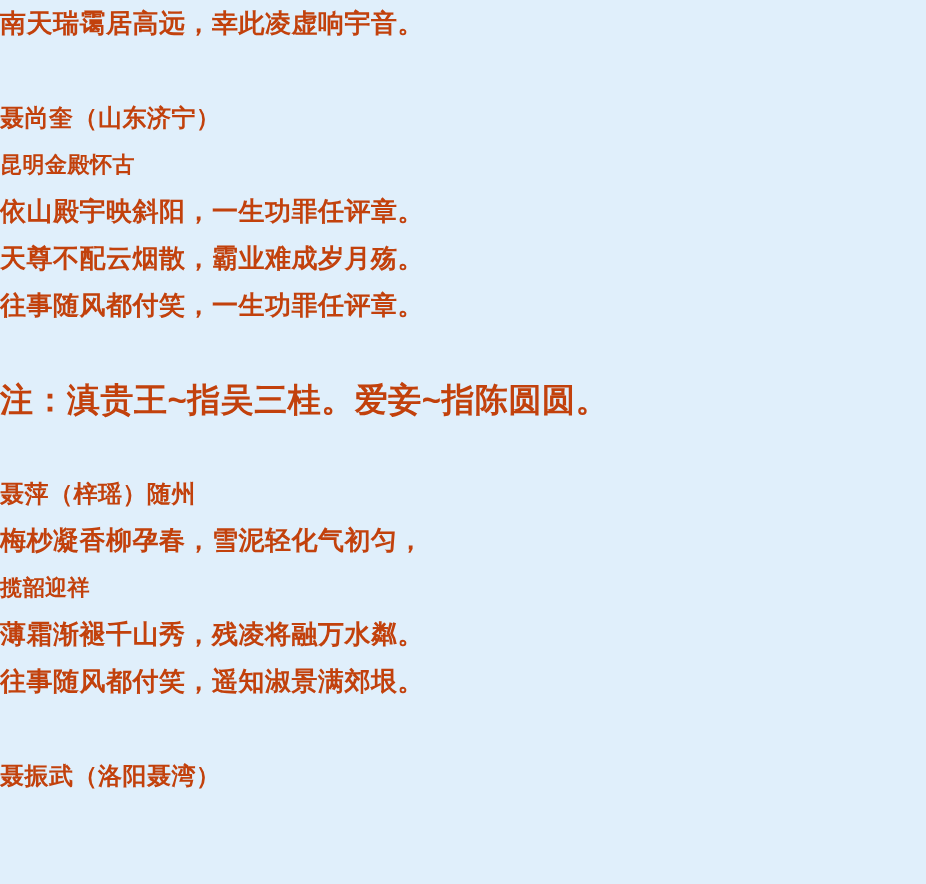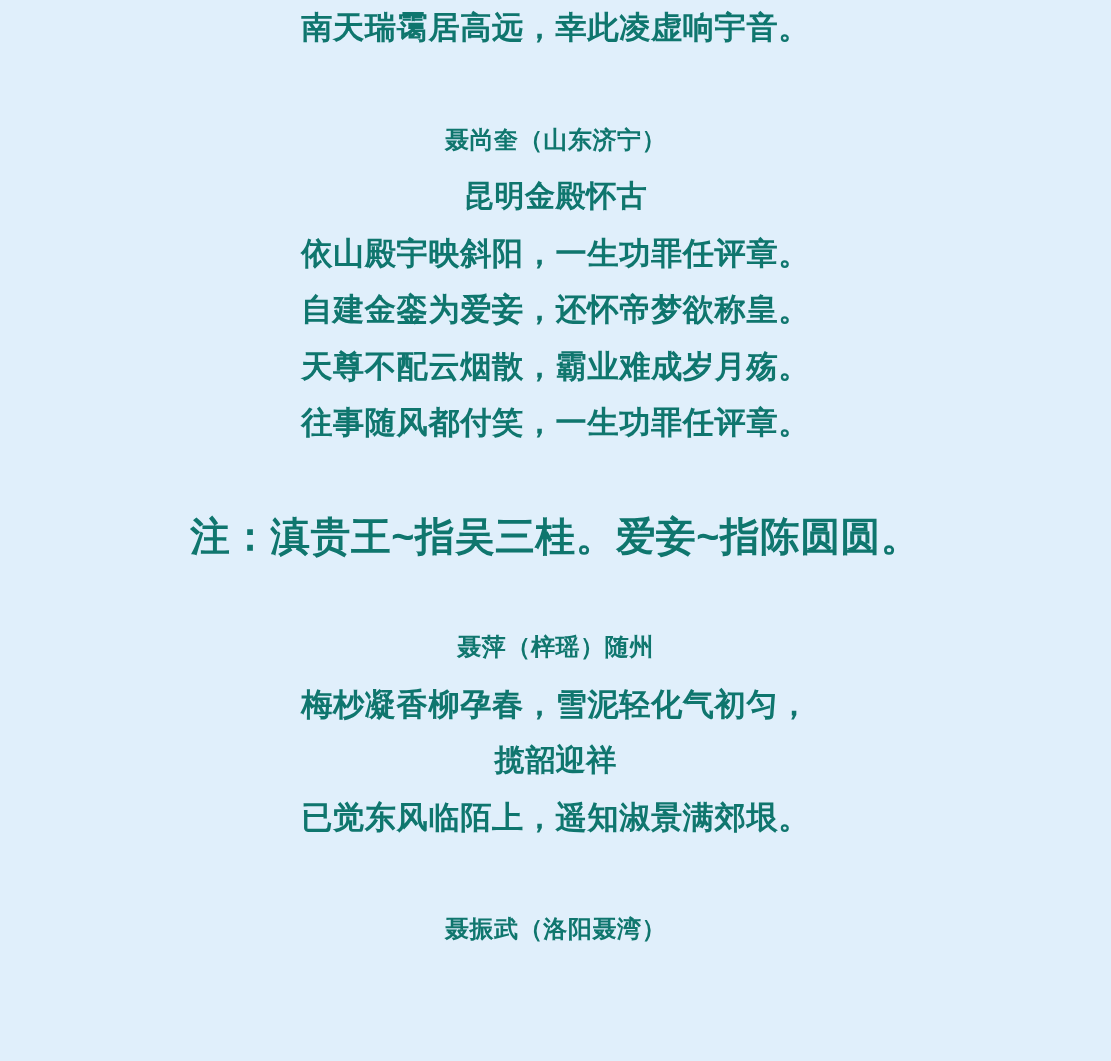--- a/index.html
+++ b/index.html
@@ -15,59 +15,58 @@
     overflow: hidden;
   }
   .page {
     width: 926px;
     height: 884px;
     box-sizing: border-box;
     padding: 0;
     position: relative;
   }
   .line {
-    text-align: center;
     font-weight: bold;
-    color: #0f766e;
+    color: #c2410c;
     line-height: 47px;
     letter-spacing: 0.5px;
   }
   .poem-line {
     font-size: 26px;
   }
   .author {
-    font-size: 20px;
+    font-size: 24px;
     margin-top: 0;
   }
   .title {
-    font-size: 25px;
+    font-size: 22px;
   }
   .note {
     font-size: 33px;
   }
   .spacer-lg {
     height: 47px;
   }
 </style>
 </head>
 <body>
 
 <div class="page">
   <div id="content">
       <div class="line poem-line">南天瑞霭居高远，幸此凌虚响宇音。</div>
       <div class="spacer-lg"></div>
       <div class="line author">聂尚奎（山东济宁）</div>
       <div class="line title">昆明金殿怀古</div>
       <div class="line poem-line">依山殿宇映斜阳，一生功罪任评章。</div>
-      <div class="line poem-line">自建金銮为爱妾，还怀帝梦欲称皇。</div>
       <div class="line poem-line">天尊不配云烟散，霸业难成岁月殇。</div>
       <div class="line poem-line">往事随风都付笑，一生功罪任评章。</div>
       <div class="spacer-lg"></div>
       <div class="line note">注：滇贵王~指吴三桂。爱妾~指陈圆圆。</div>
       <div class="spacer-lg"></div>
       <div class="line author">聂萍（梓瑶）随州</div>
       <div class="line poem-line">梅杪凝香柳孕春，雪泥轻化气初匀，</div>
       <div class="line title">揽韶迎祥</div>
-      <div class="line poem-line">已觉东风临陌上，遥知淑景满郊垠。</div>
+      <div class="line poem-line">薄霜渐褪千山秀，残凌将融万水粼。</div>
+      <div class="line poem-line">往事随风都付笑，遥知淑景满郊垠。</div>
       <div class="spacer-lg"></div>
       <div class="line author">聂振武（洛阳聂湾）</div>
     </div>
 </div>
 
 </body></html>

